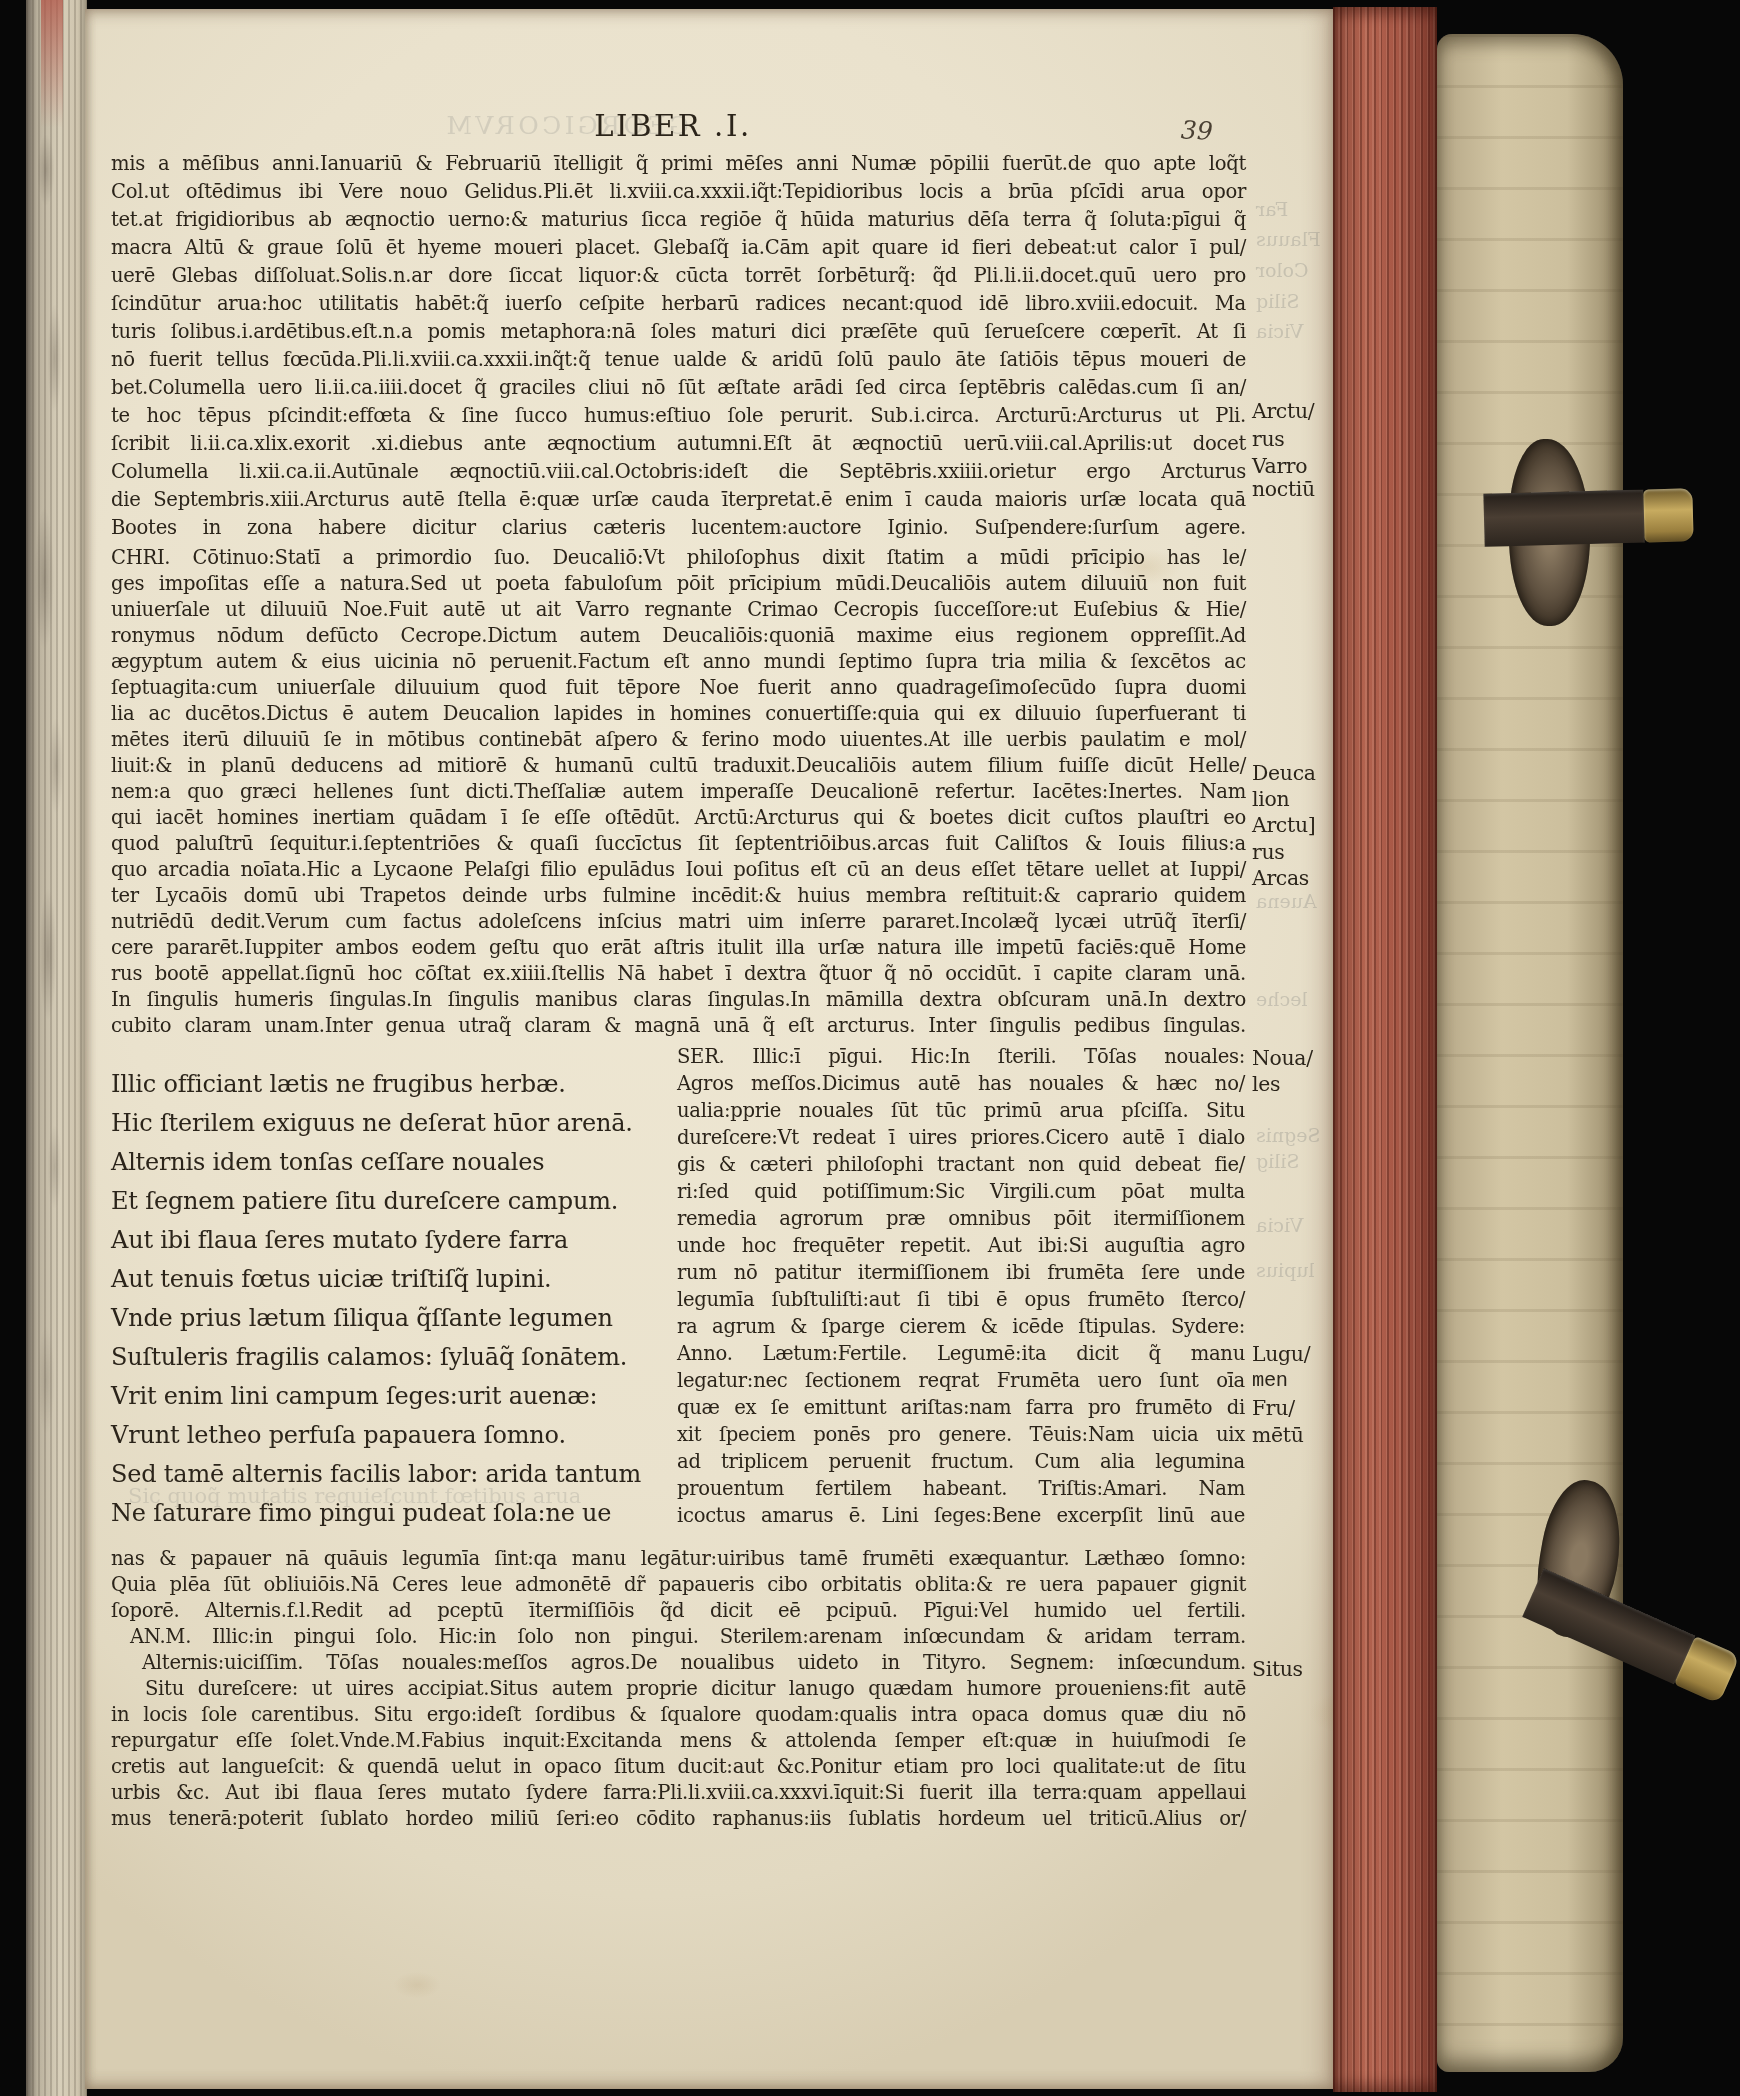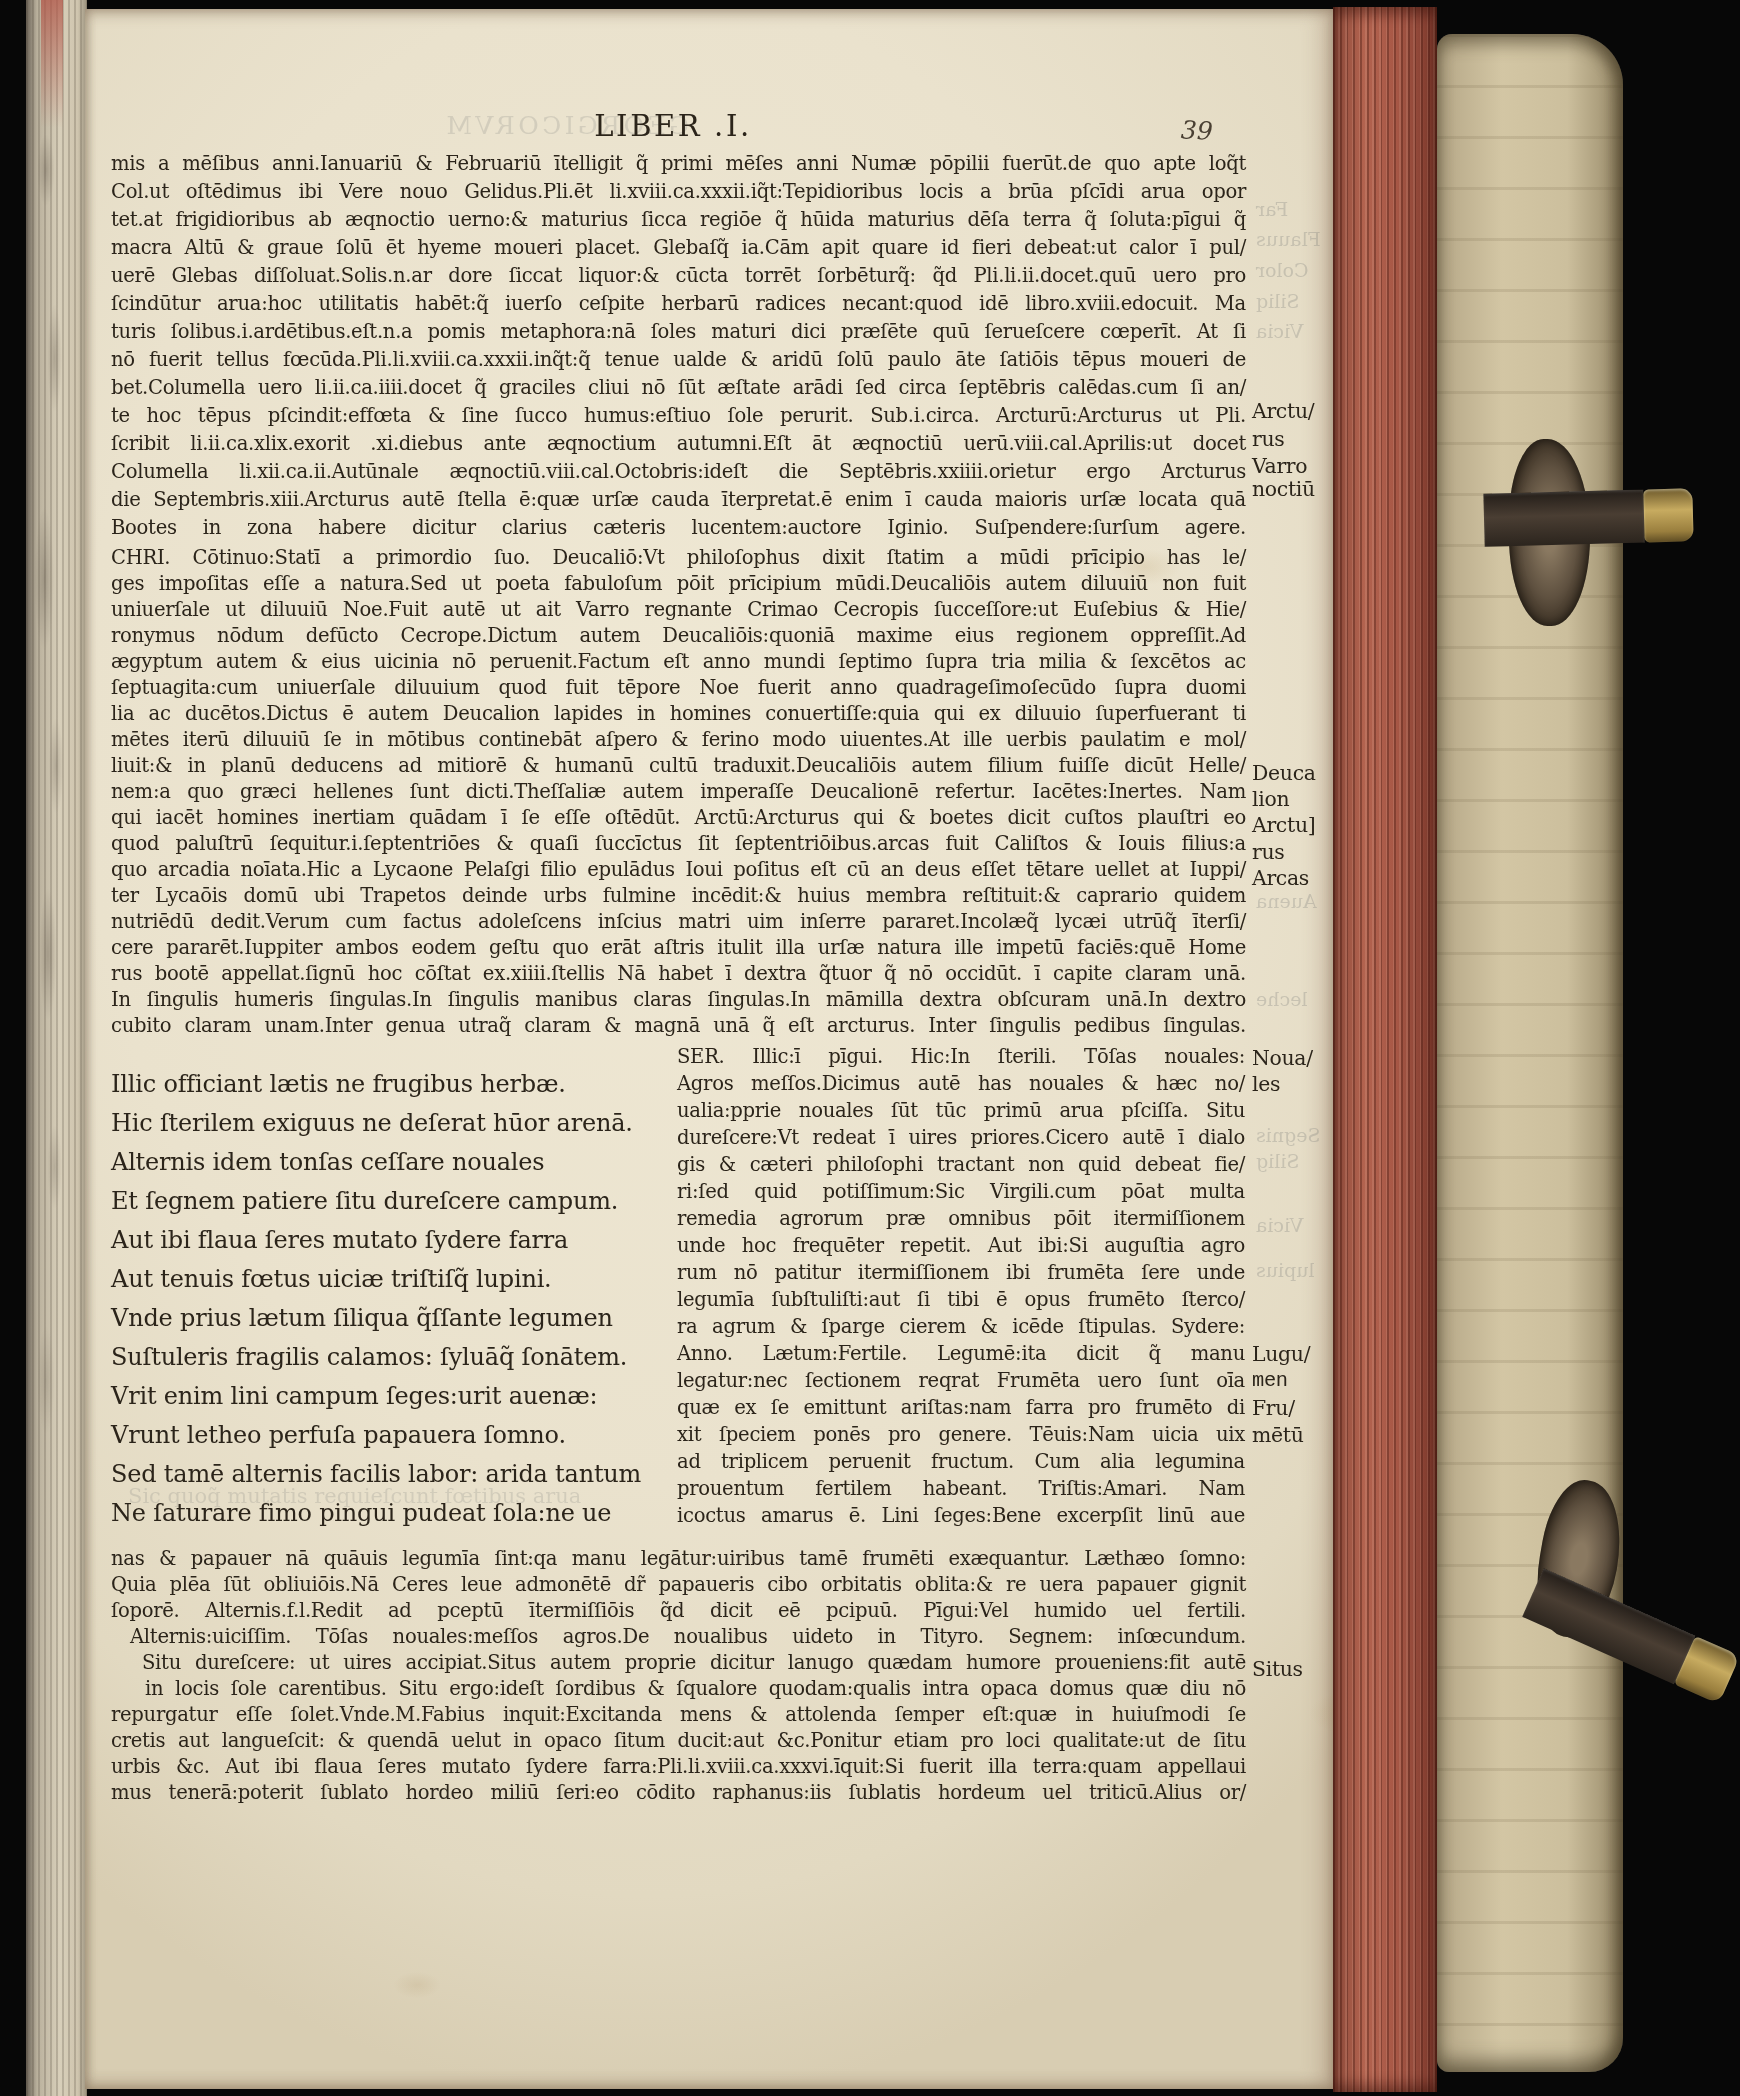--- a/index.html
+++ b/index.html
@@ -199,20 +199,21 @@
       <div class="line">xit ſpeciem ponēs pro genere.  Tēuis:Nam uicia uix</div>
       <div class="line">ad triplicem peruenit fructum. Cum alia legumina</div>
       <div class="line">prouentum fertilem habeant.  Triſtis:Amari. Nam</div>
       <div class="line">icoctus amarus ē.  Lini ſeges:Bene excerpſit linū aue</div>
     </div>
 
   <div id="block-bottom" class="block just ink">
       <div class="line">nas &amp; papauer nā quāuis legumīa ſint:qa manu legātur:uiribus tamē frumēti exæquantur.  Læthæo ſomno:</div>
       <div class="line">Quia plēa ſūt obliuiōis.Nā Ceres leue admonētē dr̃ papaueris cibo orbitatis oblita:&amp; re uera papauer gignit</div>
       <div class="line">ſoporē.  Alternis.f.l.Redit ad pceptū ītermiſſiōis q̃d dicit eē pcipuū.  Pīgui:Vel humido uel  fertili.</div>
+      <div class="line">AN.M.   Illic:in pingui ſolo.  Hic:in ſolo non pingui.  Sterilem:arenam inſœcundam &amp; aridam terram.</div>
       <div class="line">Alternis:uiciſſim.  Tōſas nouales:meſſos agros.De noualibus uideto in Tityro.  Segnem: inſœcundum.</div>
       <div class="line">Situ dureſcere: ut uires accipiat.Situs autem proprie dicitur lanugo quædam humore proueniens:fit autē</div>
       <div class="line">in locis ſole carentibus.  Situ ergo:ideſt ſordibus &amp; ſqualore quodam:qualis intra opaca domus quæ diu nō</div>
       <div class="line">repurgatur eſſe ſolet.Vnde.M.Fabius inquit:Excitanda mens &amp; attolenda ſemper eſt:quæ in huiuſmodi ſe</div>
       <div class="line">cretis aut langueſcit: &amp; quendā uelut in opaco ſitum ducit:aut &amp;c.Ponitur etiam pro loci qualitate:ut de ſitu</div>
       <div class="line">urbis &amp;c.  Aut ibi flaua ſeres mutato ſydere farra:Pli.li.xviii.ca.xxxvi.īquit:Si fuerit illa terra:quam appellaui</div>
       <div class="line">mus tenerā:poterit ſublato hordeo miliū ſeri:eo cōdito raphanus:iis ſublatis hordeum uel triticū.Alius or/</div>
     </div>
 
   <div class="mnotes">

